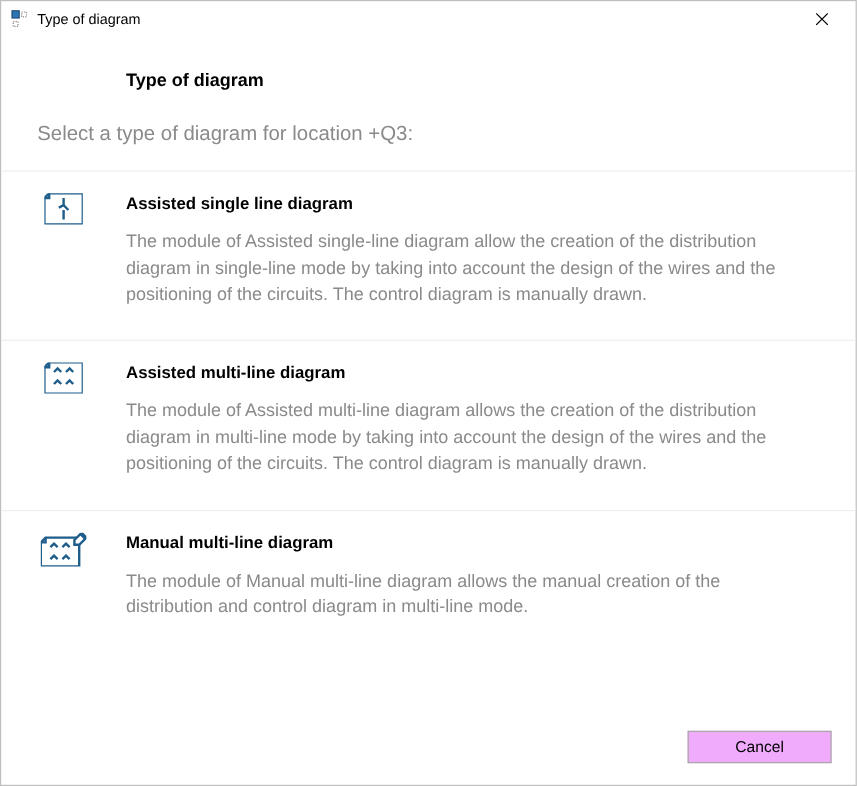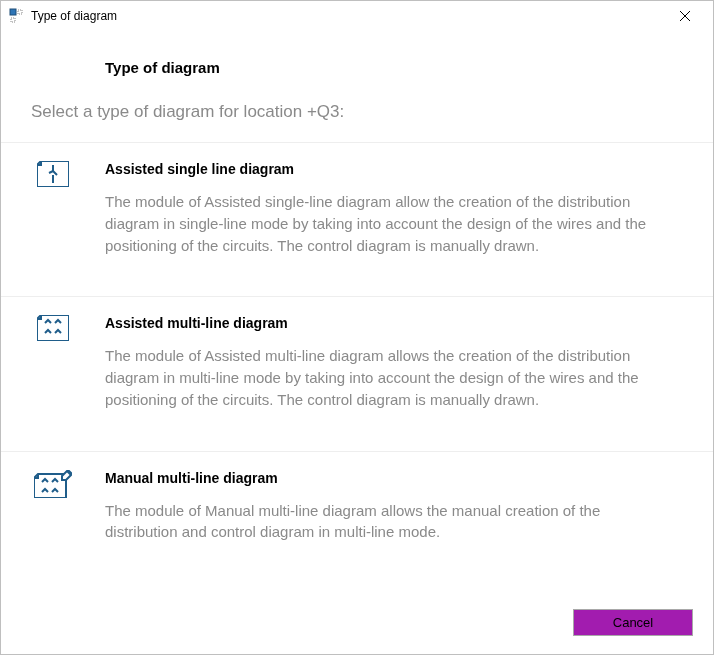--- a/index.html
+++ b/index.html
@@ -50,21 +50,21 @@
     margin-bottom: 26px;
   }
   .header-sub {
     color: #8a8a8a;
     font-size: 17px;
     margin-left: -74px;
   }
   .options { flex:1; }
   .option {
     display:flex;
-    padding: 18px 30px 40px 30px;
+    padding: 18px 30px 27px 30px;
     border-bottom: 1px solid #eee;
     cursor: pointer;
   }
   .option:last-child { border-bottom: none; }
   .opt-icon {
     width: 44px;
     flex: 0 0 44px;
     margin-right: 30px;
     padding-top: 0px;
     display:flex;
@@ -85,21 +85,21 @@
   .footer {
     padding: 14px 20px 18px 20px;
     display:flex;
     justify-content:flex-end;
   }
   .btn {
     min-width: 120px;
     padding: 5px 18px;
     font-size: 13px;
     color: #000;
-    background: #a21caf;
+    background: #f0abfc;
     border: 1px solid #a8a8a8;
     cursor: pointer;
     text-align:center;
   }
 </style>
 </head>
 <body>
 
 <div class="titlebar">
   <span class="app-icon">

